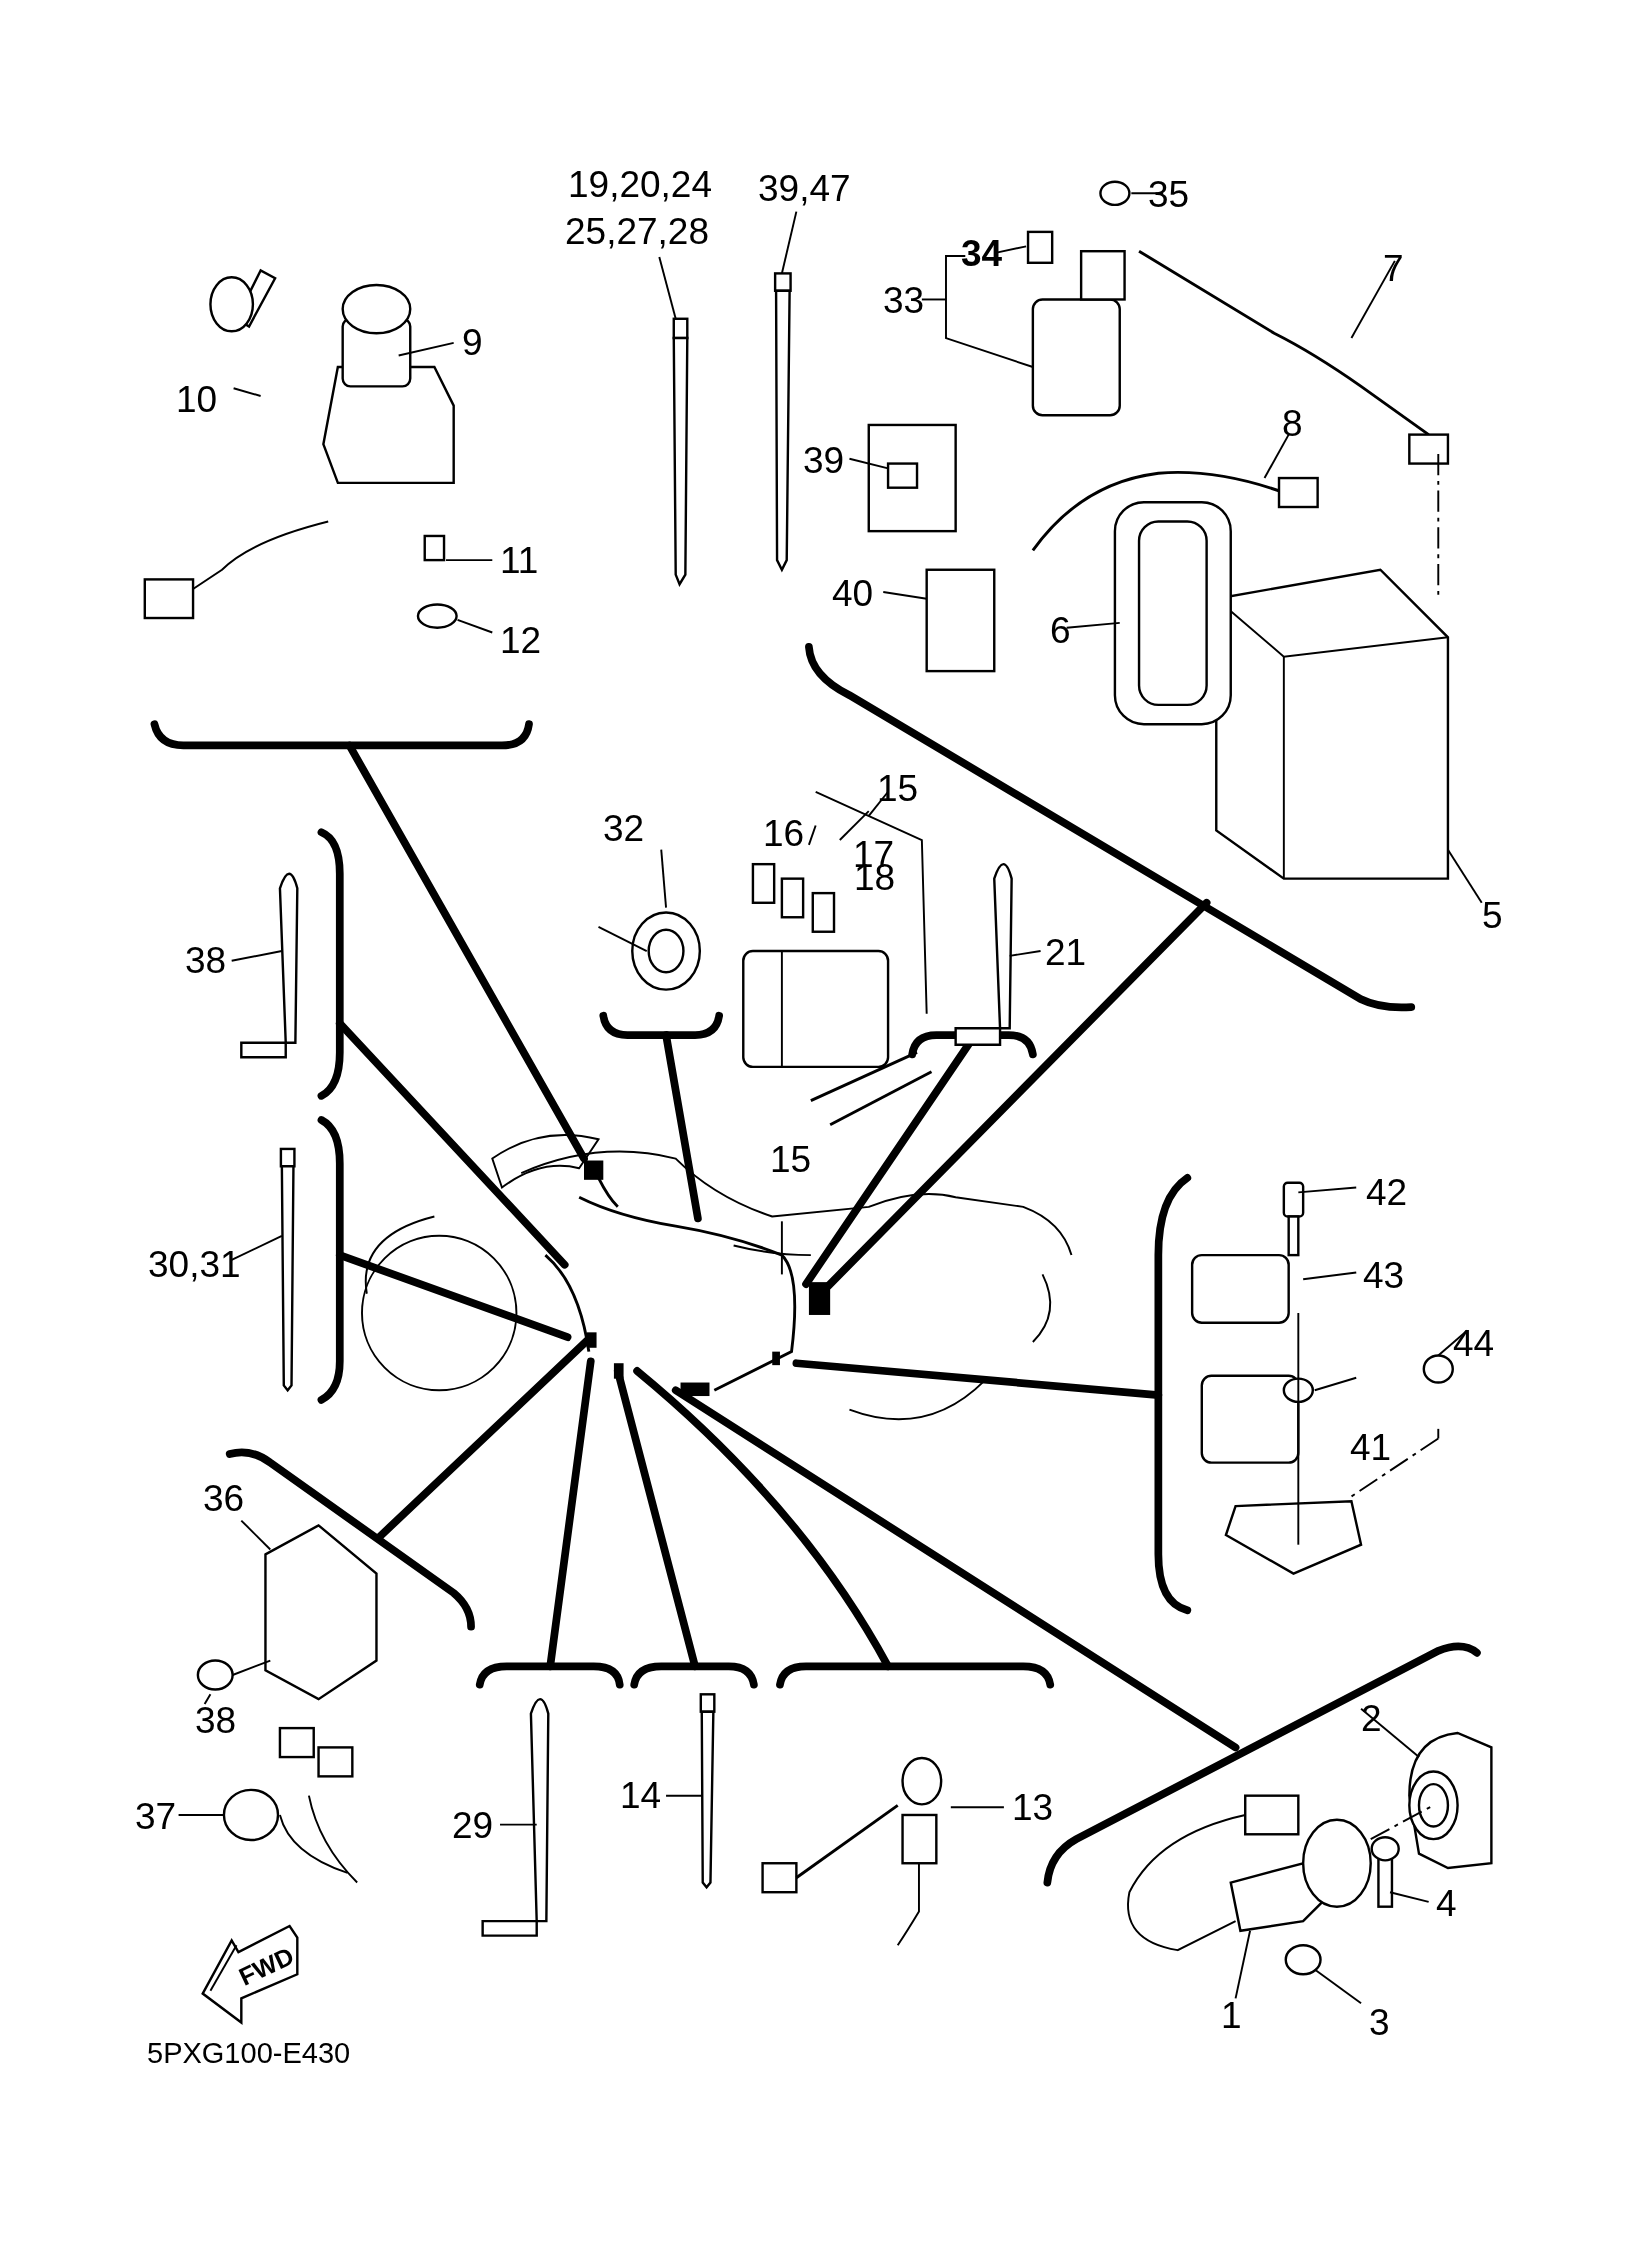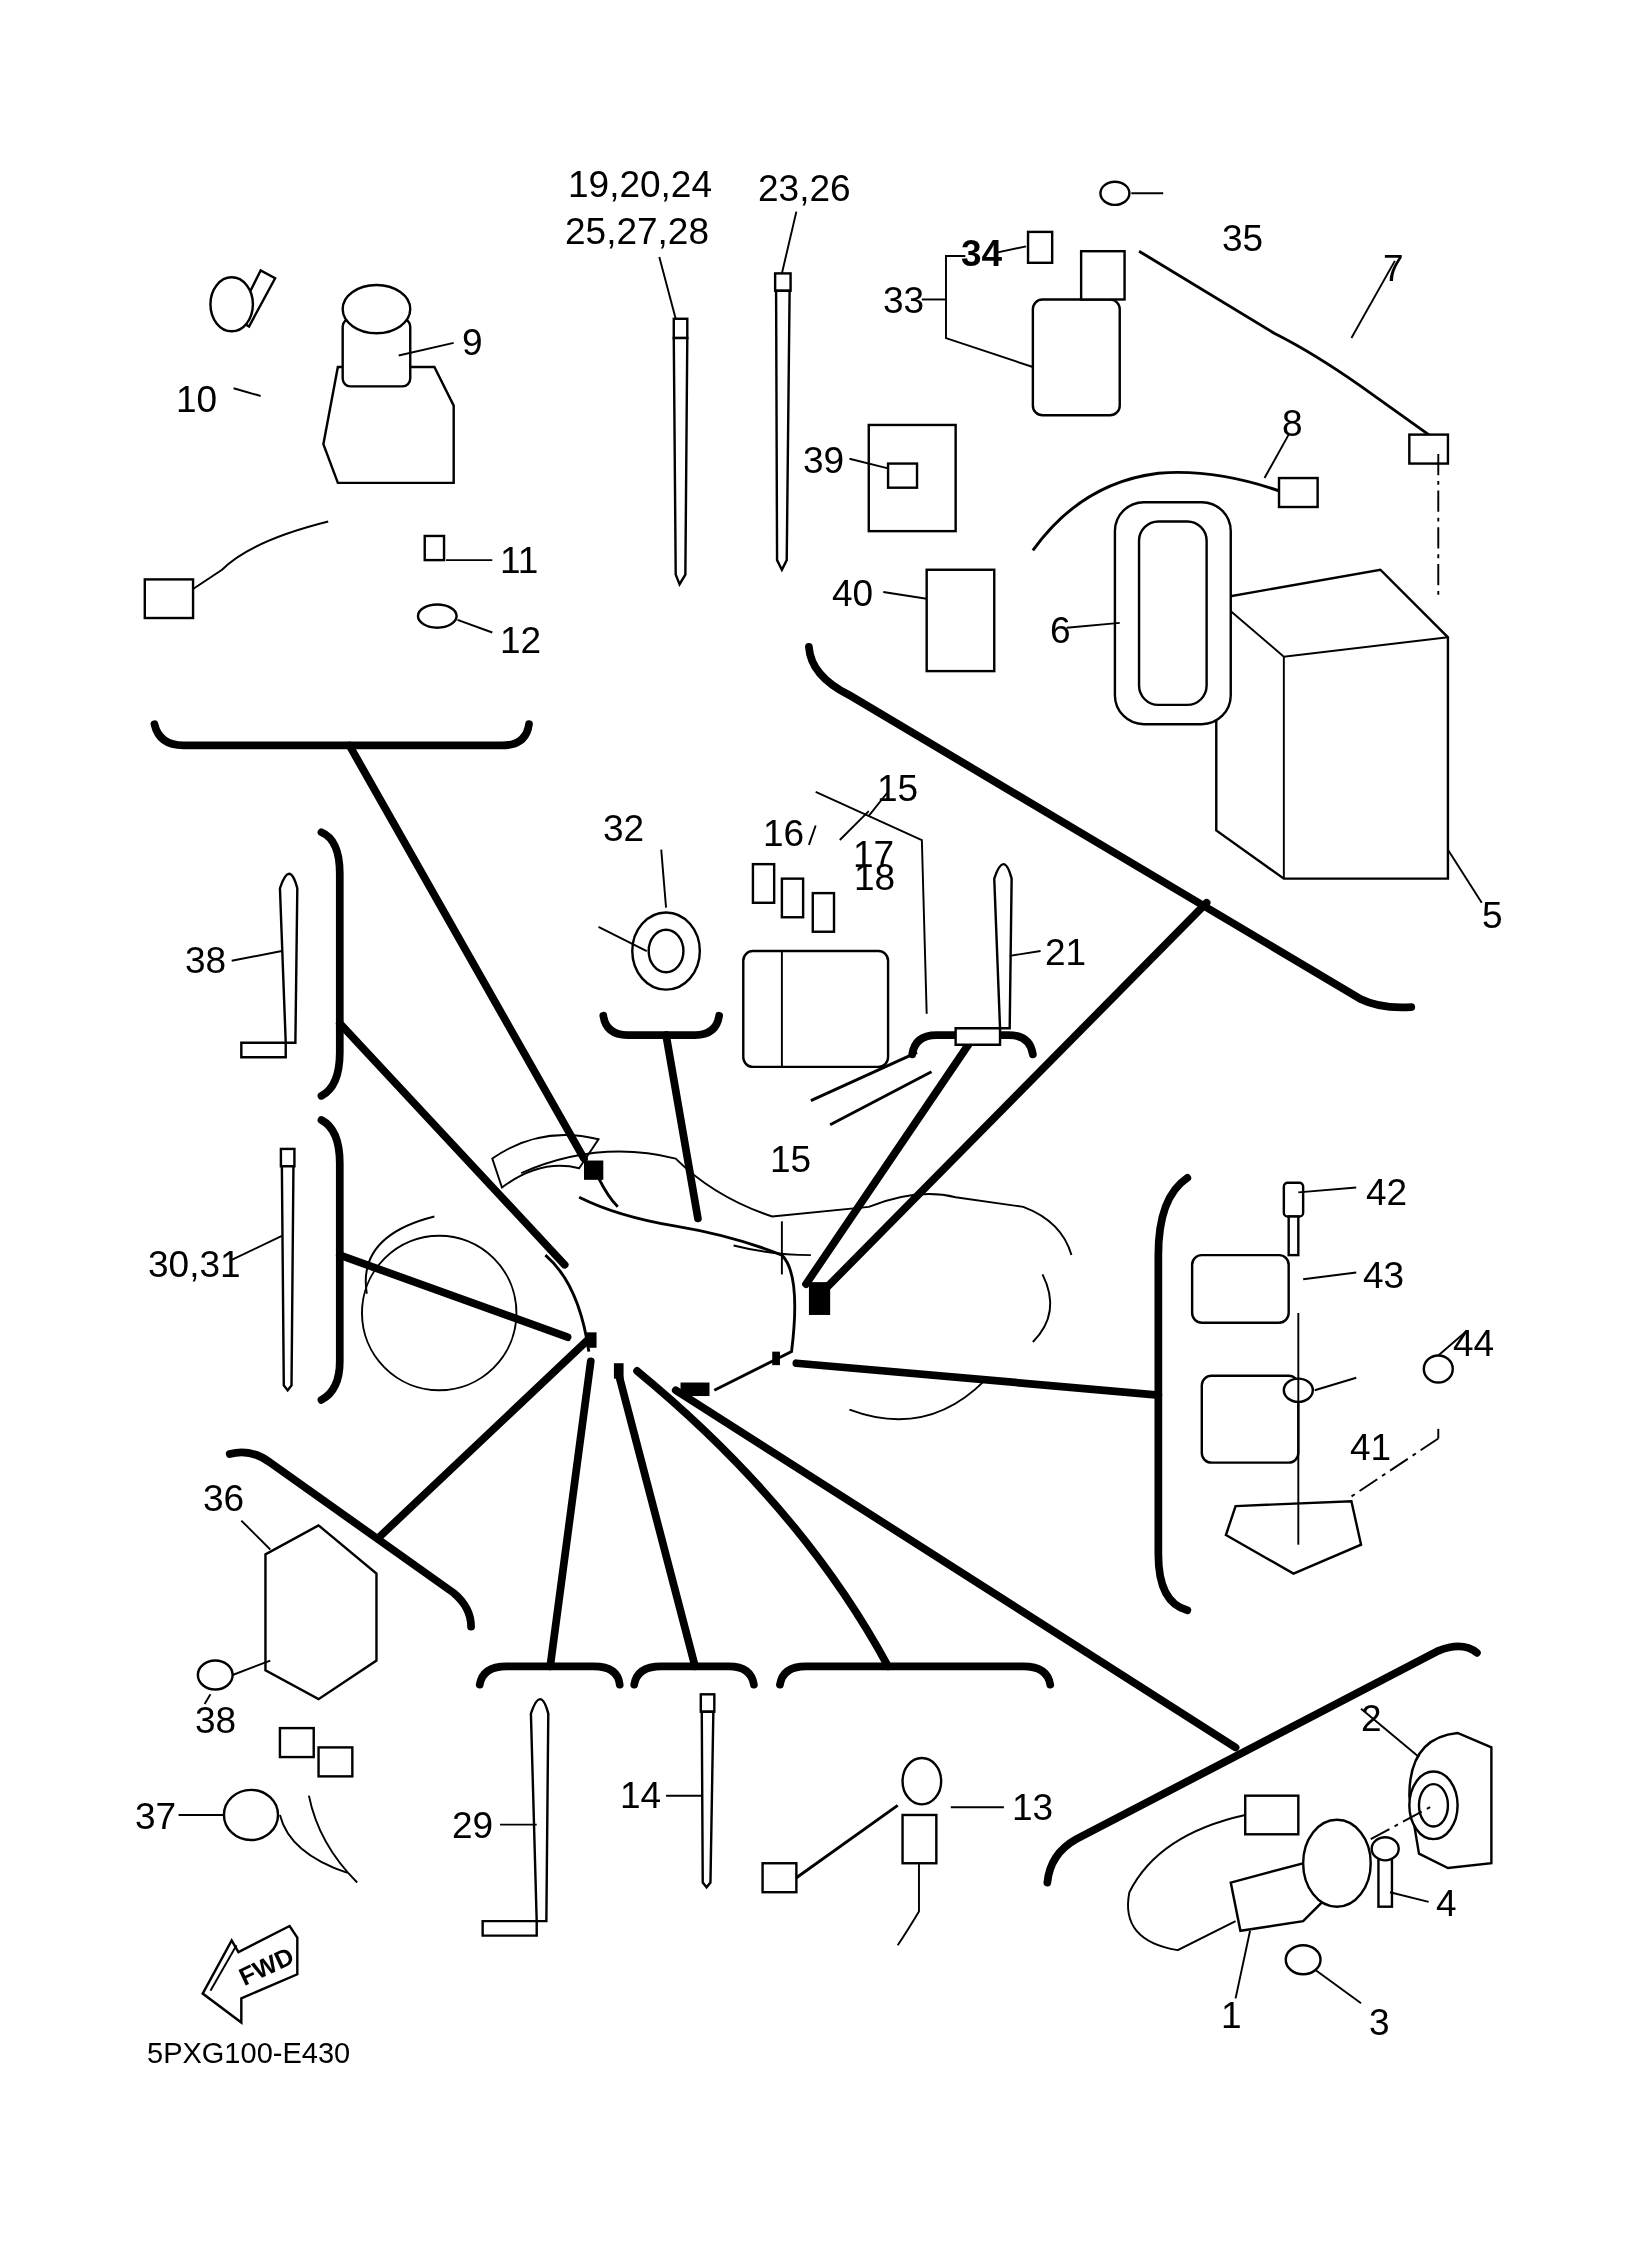--- a/index.html
+++ b/index.html
@@ -233,22 +233,22 @@
   <line class="thin" x1="1295" y1="2000" x2="1280" y2="2070"></line>
 
   <g>
     <path class="part" d="M210 2065 L240 2010 L247 2022 L300 1995 L308 2007 L308 2045 L250 2070 L250 2095 Z"></path>
     <path class="thin" d="M218 2062 L245 2015"></path>
   </g>
 </svg>
 
 <div class="lbl" style="left:568px;top:170px;">19,20,24</div>
 <div class="lbl" style="left:565px;top:217px;">25,27,28</div>
-<div class="lbl" style="left:758px;top:174px;">23,26</div>
-<div class="lbl" style="left:1222px;top:180px;margin-top:44px;">35</div>
+<div class="lbl" style="left:758px;top:174px;">39,47</div>
+<div class="lbl" style="left:1148px;top:180px;">35</div>
 <div class="lbl" style="left:961px;top:239px;font-weight:bold;">34</div>
 <div class="lbl" style="left:883px;top:286px;">33</div>
 <div class="lbl" style="left:1383px;top:254px;">7</div>
 <div class="lbl" style="left:1282px;top:409px;">8</div>
 <div class="lbl" style="left:462px;top:328px;">9</div>
 <div class="lbl" style="left:176px;top:385px;">10</div>
 <div class="lbl" style="left:803px;top:446px;">39</div>
 <div class="lbl" style="left:500px;top:546px;">11</div>
 <div class="lbl" style="left:832px;top:579px;">40</div>
 <div class="lbl" style="left:500px;top:626px;">12</div>

